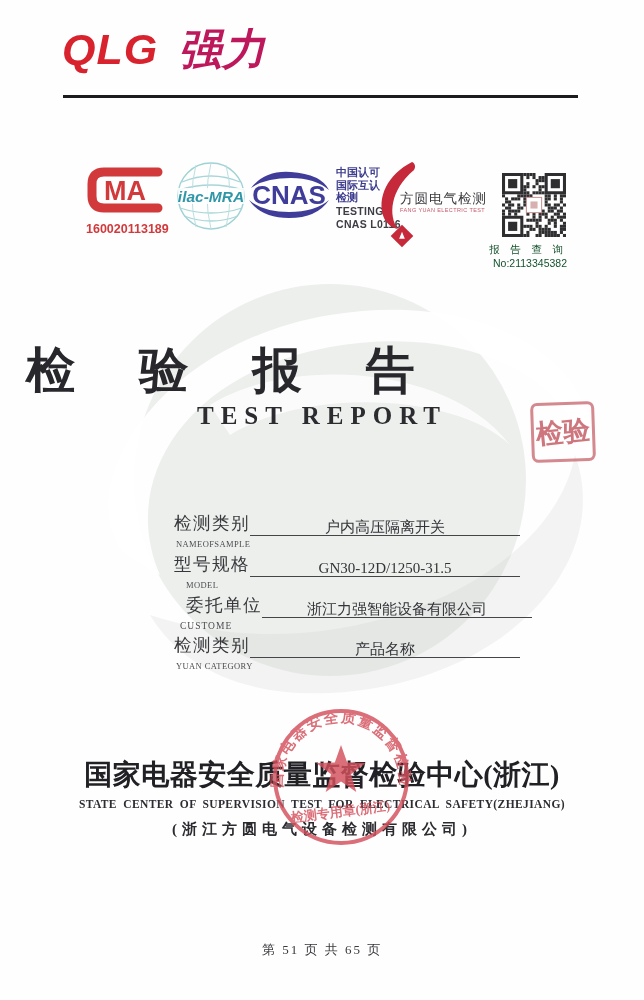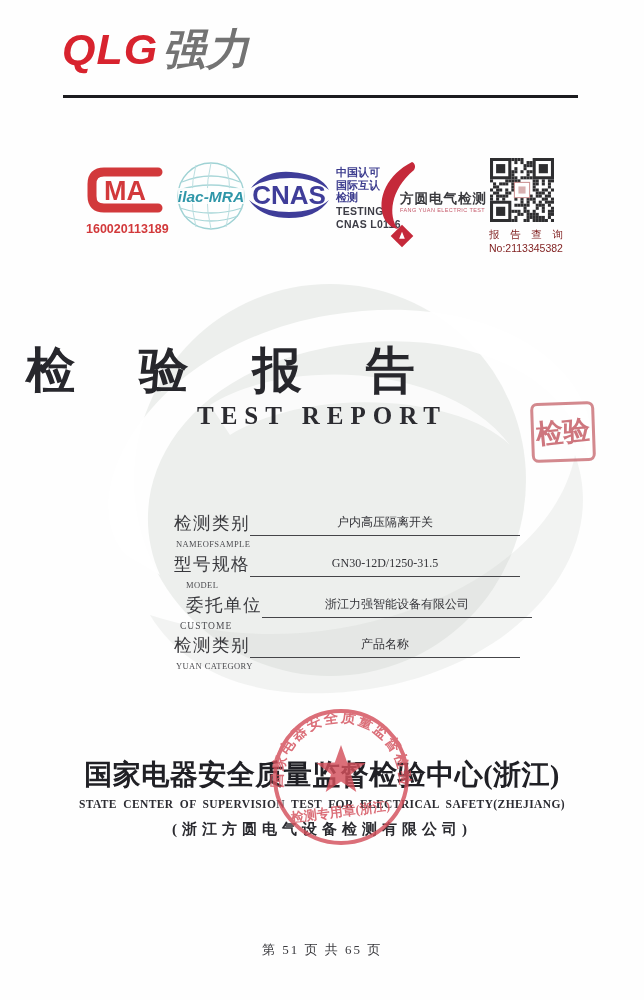--- a/index.html
+++ b/index.html
@@ -8,52 +8,52 @@
     background:#fefefe;overflow:hidden;
     font-family:"Liberation Serif","DejaVu Serif",serif;color:#2e2e33;
   }
   
   .watermark{position:absolute;left:30px;top:255px;z-index:0;opacity:1;pointer-events:none;}
   
   .logo{position:absolute;left:62px;top:28px;z-index:2;
     font-family:"Liberation Sans","DejaVu Sans",sans-serif;
     font-weight:bold;font-style:italic;font-size:43px;letter-spacing:1px;line-height:1;}
   .logo .qlg{color:#d8232e;}
-  .logo .cn{color:#737373;margin-left:4px;font-style:italic;}
+  .logo .cn{color:#be185d;margin-left:20px;font-style:italic;}
   .head-rule{position:absolute;left:63px;top:95px;width:515px;height:3px;background:#1c1c1f;z-index:2;}
   
   .certs{position:absolute;left:0;top:158px;width:644px;height:110px;z-index:2;}
   .cma{position:absolute;left:86px;top:6px;width:82px;text-align:center;}
   .cma-num{font-family:"Liberation Sans",sans-serif;font-weight:bold;color:#d2393b;font-size:12.5px;margin-top:2px;letter-spacing:0px;}
   .ilac{position:absolute;left:176px;top:2px;}
   .cnas{position:absolute;left:245px;top:10px;}
   .cnas-text{position:absolute;left:336px;top:8px;font-family:"Liberation Sans",sans-serif;line-height:1.15;}
   .cnas-text .cnline{color:#3c3c8e;font-size:11px;font-weight:bold;}
   .cnas-text .enline{color:#3d3d46;font-size:10.5px;font-weight:bold;margin-top:1px;letter-spacing:.3px;}
   .fy{position:absolute;left:372px;top:2px;width:110px;}
-  .fy-name{position:absolute;left:28px;top:30px;font-size:13.5px;font-weight:bold;color:#3a3a3e;letter-spacing:1px;white-space:nowrap;}
+  .fy-name{position:absolute;left:28px;top:30px;font-size:13.5px;font-weight:normal;color:#3a3a3e;letter-spacing:1px;white-space:nowrap;}
   .fy-en{position:absolute;left:28px;top:47px;font-size:5.5px;color:#c5596a;letter-spacing:.4px;white-space:nowrap;font-family:"Liberation Sans",sans-serif;}
-  .qr-wrap{position:absolute;left:489px;top:0;width:78px;text-align:left;color:#7f1d1d;}
+  .qr-wrap{position:absolute;left:489px;top:15px;width:78px;text-align:right;color:#14532d;}
   .qr-caption{font-size:10.5px;letter-spacing:4px;margin-top:2px;white-space:nowrap;}
   .qr-number{font-size:10.5px;letter-spacing:0;font-family:"Liberation Sans",sans-serif;white-space:nowrap;}
   
   .title-cn{position:absolute;left:0;top:338px;width:644px;text-align:left;z-index:2;
     font-size:49px;font-weight:bold;letter-spacing:26px;text-indent:26px;color:#27272c;}
   .title-en{position:absolute;left:0;top:402px;width:644px;text-align:center;z-index:2;
     font-size:25px;font-weight:bold;letter-spacing:7px;color:#2b2b30;}
   
   .stamp-square{position:absolute;left:531px;top:402px;width:58px;height:54px;z-index:3;
     border:3px solid rgba(198,101,108,.85);border-radius:7px;transform:rotate(-2deg);
     display:flex;align-items:center;justify-content:center;opacity:.9;}
   .stamp-square span{color:rgba(198,96,104,.95);font-size:27px;font-weight:bold;letter-spacing:0px;transform:rotate(-4deg);}
   
   .form-row{position:absolute;left:174px;width:346px;display:flex;align-items:flex-end;z-index:2;}
   .flabel{flex:none;font-size:17.5px;color:#38383c;letter-spacing:1.5px;padding-bottom:1px;white-space:nowrap;}
-  .fvalue{flex:1;text-align:center;border-bottom:1.5px solid #454549;font-size:12px;color:#333338;
-    padding-bottom:6px;line-height:1.1;white-space:nowrap;}
+  .fvalue{flex:1;text-align:center;border-bottom:1.5px solid #454549;font-size:15px;color:#333338;
+    padding-bottom:0;line-height:1.1;white-space:nowrap;}
   .fsub{position:absolute;z-index:2;left:176px;font-size:8.5px;color:#4c4c50;letter-spacing:.4px;
     font-family:"Liberation Serif",serif;}
   
   .org-name{position:absolute;left:0;top:756px;width:644px;text-align:center;z-index:2;
     font-size:28px;font-weight:bold;color:#202025;letter-spacing:0.5px;}
   .org-en{position:absolute;left:0;top:798px;width:644px;text-align:center;z-index:2;
     font-size:11.5px;font-weight:bold;color:#2c2c32;letter-spacing:.4px;word-spacing:3px;}
   .org-sub{position:absolute;left:0;top:820px;width:644px;text-align:center;z-index:2;
     font-size:15px;font-weight:bold;color:#2a2a2f;letter-spacing:5px;}
   .stamp-round{position:absolute;left:270px;top:706px;z-index:4;opacity:.82;pointer-events:none;}

